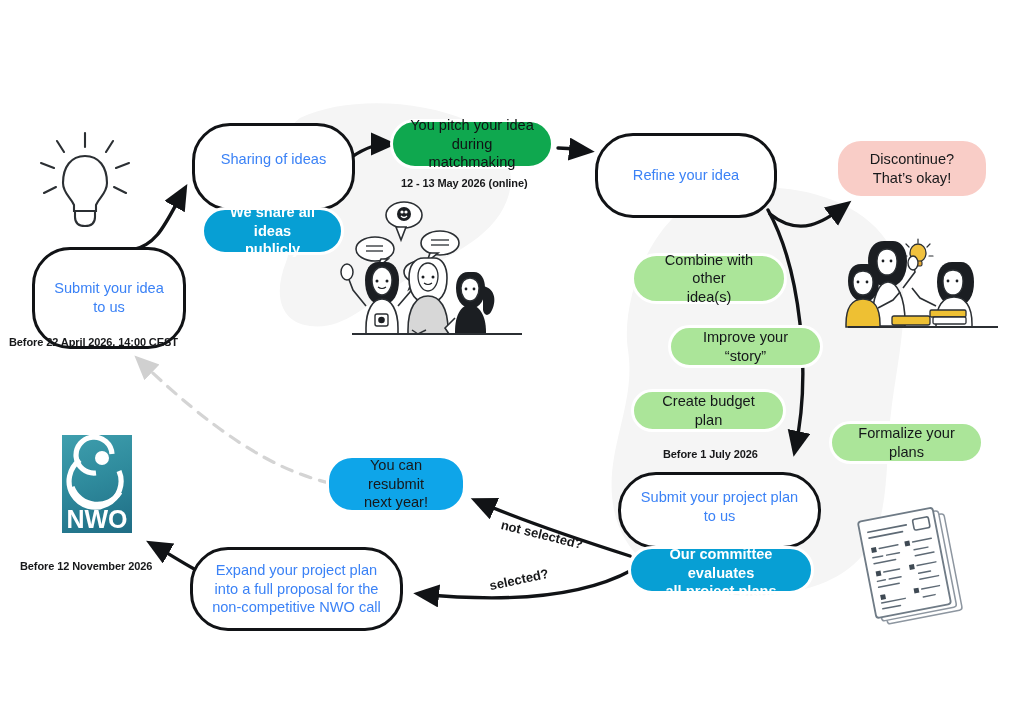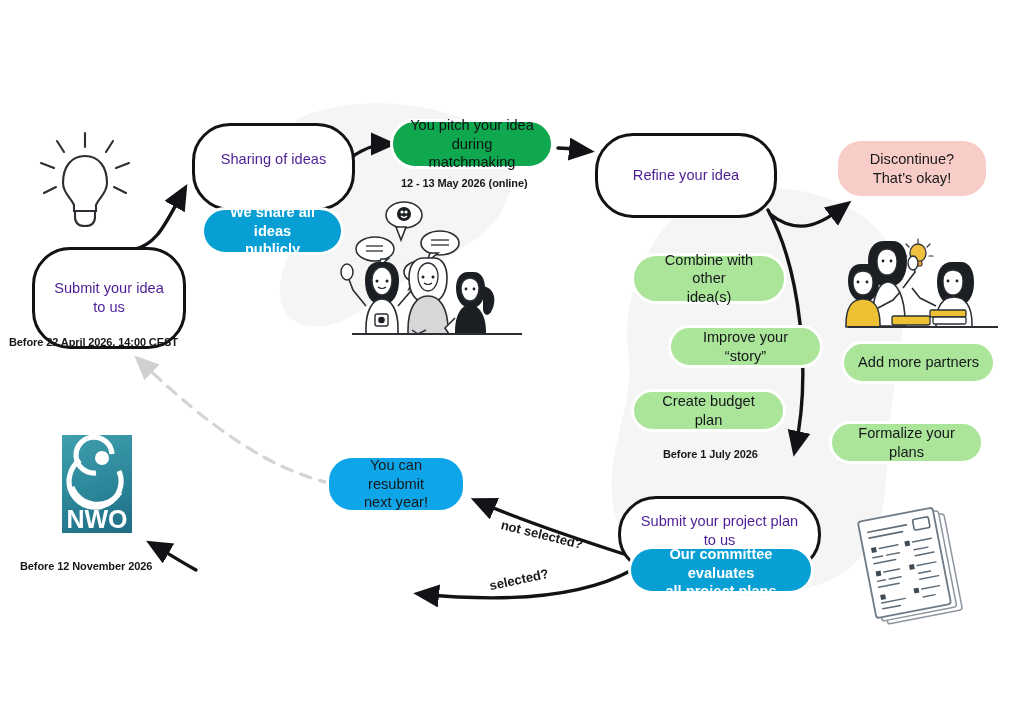--- a/index.html
+++ b/index.html
@@ -23,21 +23,21 @@
   #node-layer { z-index: 4; }
   #label-layer{ z-index: 5; }
 
   
   .node {
     position: absolute;
     display: flex;
     align-items: center;
     justify-content: center;
     text-align: center;
-    color: #4c1d95;
+    color: #3b82f6;
     line-height: 1.28;
   }
   .stage {
     border: 3.2px solid #111316;
     background: #ffffff;
     border-radius: 38px;
     font-size: 14.6px;
     padding: 4px 12px;
   }
   .pill {
@@ -321,43 +321,45 @@
     </div>
 
     <div class="node pill pill-lgreen" style="left:668px; top:325px; width:155px; height:43px;">
       <span style="white-space:pre-line;">Improve your “story”</span>
     </div>
 
     <div class="node pill pill-lgreen" style="left:631px; top:389px; width:155px; height:43px;">
       <span style="white-space:pre-line;">Create budget plan</span>
     </div>
 
-    <div class="node pill pill-lgreen" style="left:841px; top:341px; width:155px; height:43px;">
-      <span style="white-space:pre-line;">Add more partners</span>
-    </div>
 
     <div class="node pill pill-lgreen" style="left:829px; top:410px; width:155px; height:43px;margin-top:11px;">
       <span style="white-space:pre-line;">Formalize your plans</span>
     </div>
 
-    <div class="node stage" style="left:618px; top:496px; width:203px; height:77px;">
+    <div class="node stage" style="left:618px; top:472px; width:203px; height:77px;">
       <span style="white-space:pre-line; transform:translateY(-4px);">Submit your project plan
 to us</span>
     </div>
 
     <div class="node pill pill-blue" style="left:628px; top:546px; width:186px; height:48px;">
       <span style="white-space:pre-line;margin-top:6px;">Our committee evaluates
 all project plans</span>
     </div>
 
     <div class="node pill pill-orange" style="left:326px; top:455px; width:140px; height:58px;">
       <span style="white-space:pre-line;">You can resubmit
 next year!</span>
     </div>
 
+    <div class="node stage" style="left:190px; top:547px; width:213px; height:84px;">
+      <span style="white-space:pre-line;">Expand your project plan
+into a full proposal for the
+non-competitive NWO call</span>
+    </div>
 
     <div class="nwo-wrap" style="left:62px; top:435px;">
       <div class="nwo-block">
         <svg width="70" height="98" viewBox="0 0 70 98">
           <g fill="none" stroke="#ffffff" stroke-width="5.2">
             <path d="M50,19 A18,18 0 1 0 34,38"></path>
             <path d="M57,36 A26,26 0 1 1 18,25"></path>
             <path d="M10,52 A27,27 0 0 0 58,57"></path>
           </g>
           <circle cx="40" cy="23" r="7" fill="#ffffff"></circle>

